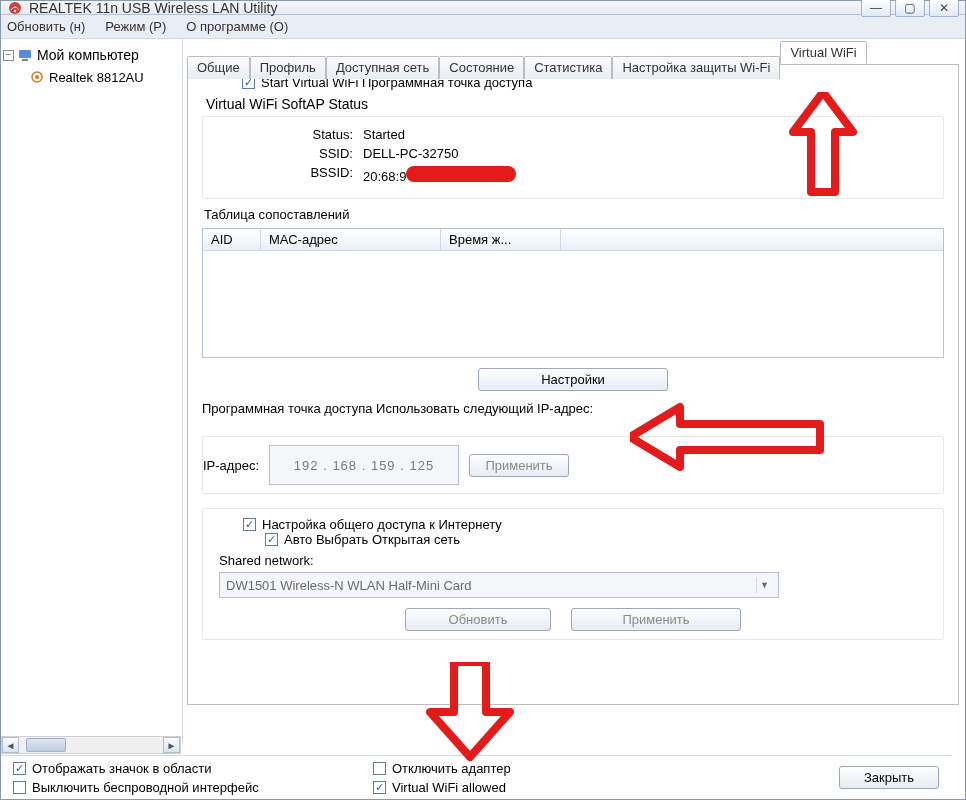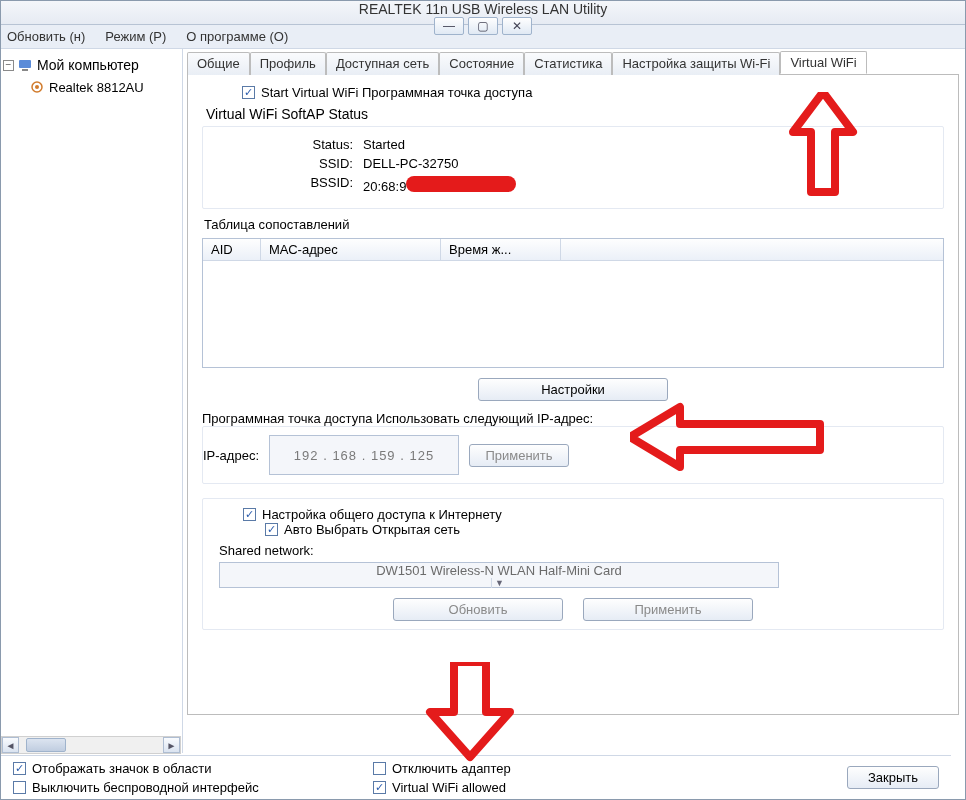--- a/index.html
+++ b/index.html
@@ -1,55 +1,55 @@
 <!DOCTYPE html>
 <html><head>
 <meta charset="utf-8">
 <style>
   * { box-sizing: border-box; font-family: 'Segoe UI', Tahoma, sans-serif; font-size: 13px; }
   body { margin: 0; background: #fff; width: 966px; height: 800px; overflow: hidden; position: relative; }
   .window { border: 1px solid #8a9aad; width: 966px; height: 800px; }
-  .titlebar { height: 24px; background: linear-gradient(#f4f6fa, #e6ebf3); border-bottom: 1px solid #b7c3d4; display: flex; align-items: center; padding: 0 6px; flex-direction: column; }
+  .titlebar { height: 14px; background: linear-gradient(#f4f6fa, #e6ebf3); border-bottom: 1px solid #b7c3d4; display: flex; align-items: center; padding: 0 6px; }
   .titlebar .app-icon { width: 16px; height: 16px; margin-right: 6px; }
   .titlebar .title { flex: 1; font-size: 14px; color: #333; }
   .winbtns { display: flex; gap: 4px; }
   .winbtn { width: 30px; height: 18px; border: 1px solid #9fb3cc; border-radius: 2px; background: linear-gradient(#fefefe,#e0e9f4); display: flex; align-items: center; justify-content: center; font-size: 12px; color: #445; }
   .menubar { height: 24px; background: #e9eef6; border-bottom: 1px solid #cfd8e6; display: flex; align-items: center; padding: 0 6px; gap: 20px; font-size: 13px; color: #333; }
   .body { display: flex; height: 704px; }
   .tree { width: 182px; border-right: 1px solid #cfd8e6; padding: 4px 2px; background: #fff; overflow: hidden; }
   .tree-row { display: flex; align-items: center; height: 20px; white-space: nowrap; }
   .tree-row svg { margin-right: 4px; }
   .tree-toggle { width: 11px; height: 11px; border: 1px solid #8a8a8a; display: inline-flex; align-items: center; justify-content: center; font-size: 10px; line-height: 1; margin-right: 3px; color:#555; }
   .hscroll { position: absolute; left: 1px; width: 180px; top: 736px; height: 18px; background: #f0f0f0; border: 1px solid #d0d0d0; display:flex; align-items:center; }
   .hscroll .thumb { position:absolute; left:24px; width:40px; top:1px; bottom:1px; background: linear-gradient(#dce4f0,#c0cde0); border:1px solid #9fb3cc; border-radius:2px;}
   .hscroll .arr { width:17px; height:16px; background:linear-gradient(#f9fbfe,#dae3f0); border:1px solid #aebdd2; display:flex;align-items:center;justify-content:center;font-size:10px;color:#556;}
   .hscroll .arr.right{ position:absolute; right:0;}
   .tabs-area { flex: 1; padding: 2px 6px 0 4px; background: #fff; overflow:hidden; }
   .tab-strip { display: flex; border-bottom: 1px solid #bcbcbc; height: 24px; }
-  .tab { border: 1px solid #bcbcbc; border-bottom: none; background: linear-gradient(#fafbfd, #e9eef5); padding: 3px 9px; margin-right: 0px; font-size: 13px; color: #333; border-radius: 2px 2px 0 0; position: relative; top: 1px; cursor:default; }
+  .tab { border: 1px solid #bcbcbc; border-bottom: none; background: linear-gradient(#fafbfd, #e9eef5); padding: 3px 9px; margin-right: 0px; font-size: 13px; color: #333; border-radius: 2px 2px 0 0; position: relative; top: 15px; cursor:default; }
   .tab.active { background: #fff; top: 0px; border-bottom: 1px solid #fff; font-weight: normal; }
   .tab-page { border: 1px solid #bcbcbc; border-top: none; padding: 10px 14px 12px 14px; height: 640px; }
   .row { display: flex; align-items: center; }
   .checkbox { width: 13px; height: 13px; border: 1px solid #5a7aa7; background: #fff; margin-right: 6px; display:inline-flex; align-items:center; justify-content:center; }
   .checkbox.checked::after { content:"✓"; font-size:11px; color:#2b5cad; line-height:1; }
   .section-title { font-size: 14px; margin: 6px 0 4px 4px; }
   .kv { display:flex; margin: 4px 0; }
   .kv .k { width: 160px; text-align: right; padding-right: 10px; }
   .kv .v { }
   .bssid-mask { display:inline-block; width: 110px; height: 16px; background:#e41b1b; border-radius: 8px; position:relative; top:1px; }
   .listview { border: 1px solid #b5c2d6; margin: 6px 0 10px 0; height: 130px; background: #fff; }
   .lv-header { display:flex; background: linear-gradient(#fefefe,#ebf0f8); border-bottom:1px solid #cfd8e6; height:22px; }
   .lv-col { border-right: 1px solid #cfd8e6; padding: 3px 8px; font-size:13px; }
   .btn { border: 1px solid #9aa8bd; background: linear-gradient(#fefefe,#e6ecf5); border-radius: 3px; padding: 3px 0; text-align:center; font-size:13px; cursor:default; }
   .ip-box { border:1px solid #b5c2d6; background:#f4f6fa; color:#7a7a7a; width: 190px; height:40px; display:flex; align-items:center; justify-content:center; letter-spacing:1px; }
   .select { border:1px solid #b5c2d6; background:#f4f6fa; height:26px; width: 560px; display:flex; align-items:center; padding:0 6px; color:#6b6b6b; justify-content:space-between; }
   .select .dd { width:16px; height:16px; border-left:1px solid #cfd8e6; display:flex;align-items:center;justify-content:center; font-size:9px; color:#667;}
   .bottom-bar { position:absolute; left:1px; right:15px; bottom:1px; height:44px; border-top:1px solid #cfd8e6; background:#fff; display:flex; align-items:center; padding: 0 12px; }
   .bottom-col { display:flex; flex-direction:column; gap:4px; }
-  .close-btn { margin-left:auto; width:92px; }
+  .close-btn { margin-left:auto; width:100px; }
   
   .anno { position:absolute; pointer-events:none; }
 </style>
 </head>
 <body>
 
 <div class="window">
   <div class="titlebar">
     <svg class="app-icon" viewBox="0 0 16 16">
         <circle cx="8" cy="8" r="6" fill="#d04040"></circle>
@@ -127,43 +127,43 @@
             <div class="lv-col" style="width:58px">AID</div>
             <div class="lv-col" style="width:180px">МАС-адрес</div>
             <div class="lv-col" style="width:120px">Время ж...</div>
           </div>
         </div>
 
         <div style="text-align:center; margin:2px 0 10px 0;">
           <div class="btn" style="width:190px; display:inline-block;">Настройки</div>
         </div>
 
-        <div style="margin-bottom:0;">Программная точка доступа Использовать следующий IP-адрес:</div>
+        <div style="margin-bottom:20px;">Программная точка доступа Использовать следующий IP-адрес:</div>
         <div class="row" style="justify-content:flex-start; gap:10px; margin-bottom:14px; border:1px solid #e4e9f2; padding:8px 0; border-radius:2px;">
           <span>IP-адрес:</span>
           <div class="ip-box">192 . 168 . 159 . 125</div>
           <div class="btn" style="width:100px; color:#8a8a8a;">Применить</div>
         </div>
 
         <div style="border:1px solid #e4e9f2; border-radius:2px; padding:8px 10px;">
           <div class="row" style="margin-left:30px;">
             <span class="checkbox checked"></span>
             <span>Настройка общего доступа к Интернету</span>
           </div>
           <div class="row" style="margin-left:52px; ">
             <span class="checkbox checked"></span>
             <span>Авто Выбрать Открытая сеть</span>
           </div>
           <div style="margin:6px 0 4px 6px;">Shared network:</div>
-          <div class="select" style="margin-left:6px;flex-direction:column;">
+          <div class="select" style="margin-left:6px;">
             <span>DW1501 Wireless-N WLAN Half-Mini Card</span>
             <span class="dd">▼</span>
           </div>
           <div class="row" style="justify-content:center; gap:20px; margin-top:10px;">
-            <div class="btn" style="width:170px; color:#8a8a8a;">Обновить</div>
+            <div class="btn" style="width:146px; color:#8a8a8a;">Обновить</div>
             <div class="btn" style="width:170px; color:#8a8a8a;">Применить</div>
           </div>
         </div>
       </div>
     </div>
   </div>
 
   <div class="hscroll">
     <div class="arr">◄</div>
     <div class="thumb"></div>

